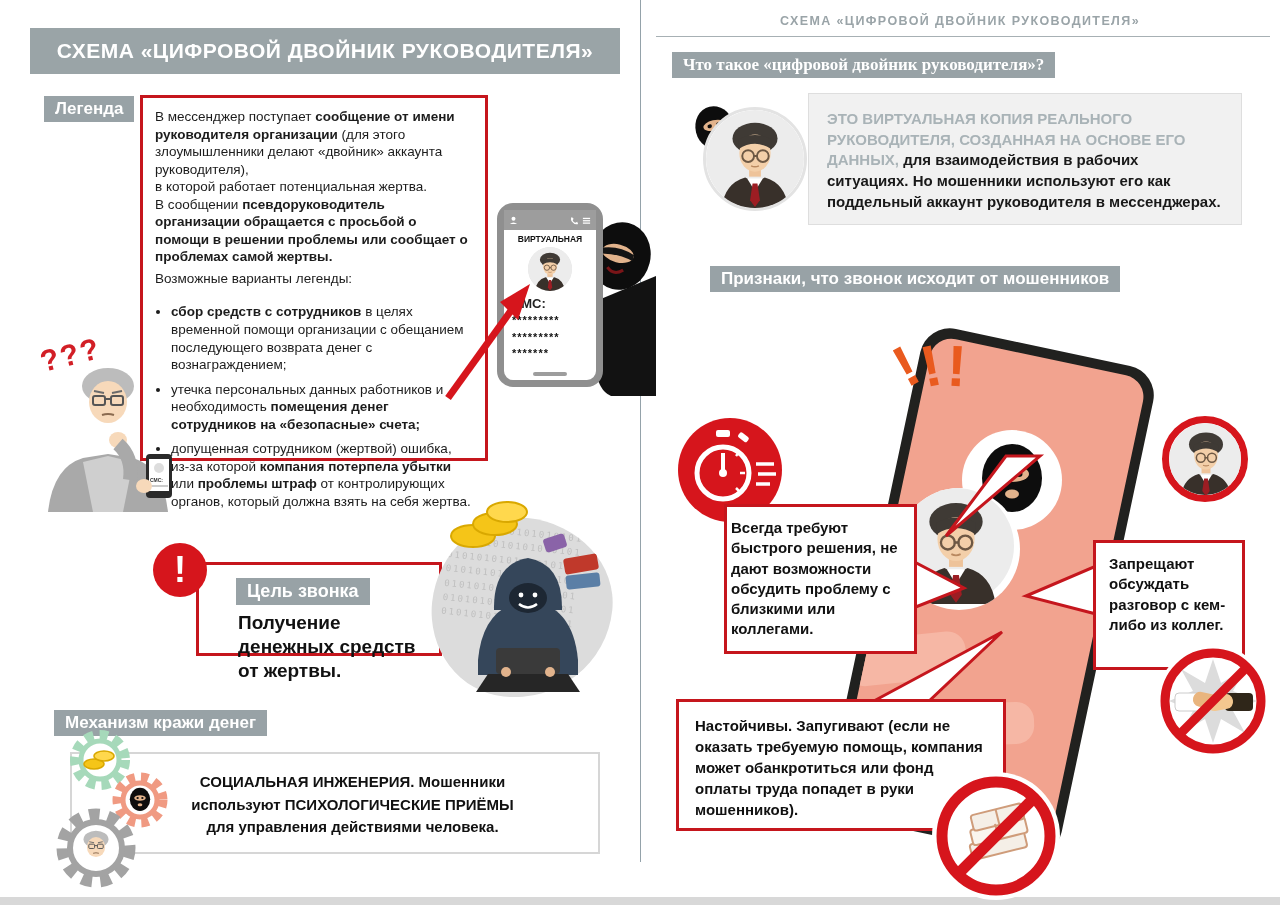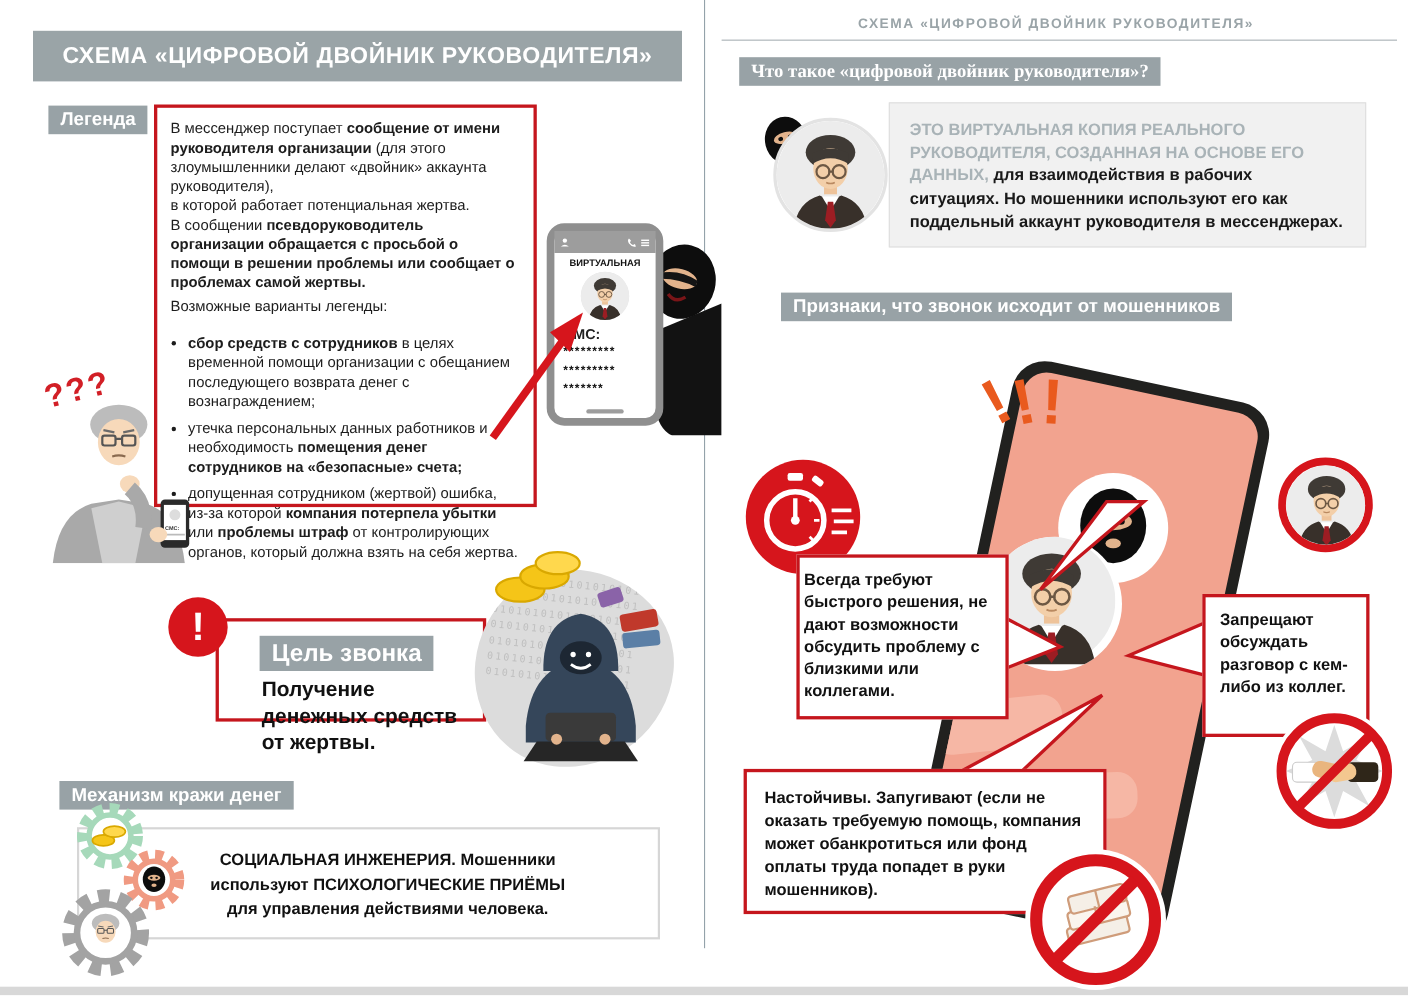--- a/index.html
+++ b/index.html
@@ -40,21 +40,21 @@
   .mini-ic{width:9px;height:9px;fill:#fff;}
 
   .qmarks{left:40px;top:338px;font-size:30px;font-weight:bold;color:#d21f26;
           transform:rotate(-14deg);letter-spacing:2px;}
 
   .goal-icon{left:153px;top:543px;width:54px;height:54px;border-radius:50%;
              background:#d6151c;color:#fff;font-size:36px;font-weight:bold;
              display:flex;align-items:center;justify-content:center;z-index:2;}
   .goal-box{left:196px;top:562px;width:246px;height:94px;border:3px solid #c5161d;
             background:#fff;box-sizing:border-box;}
-  .goal-label{margin:13px 0 0 37px;font-size:22px;}
+  .goal-label{margin:13px 0 0 37px;font-size:18px;}
   .goal-text{margin:6px 0 0 39px;font-size:19px;font-weight:bold;color:#111;width:185px;line-height:1.25;}
 
   .mech-label{left:54px;top:710px;font-size:17px;}
   .mech-box{left:70px;top:752px;width:530px;height:102px;border:2px solid #d6d6d6;
             background:#fff;box-sizing:border-box;}
   .mech-text{margin:17px 0 0 108px;width:345px;font-size:15px;font-weight:bold;
              color:#111;line-height:1.5;text-align:center;}
 
   .hacker-blob{left:432px;top:518px;width:180px;height:180px;background:#dcdcdc;
                border-radius:48% 52% 55% 45% / 52% 46% 54% 48%;transform:rotate(6deg);

